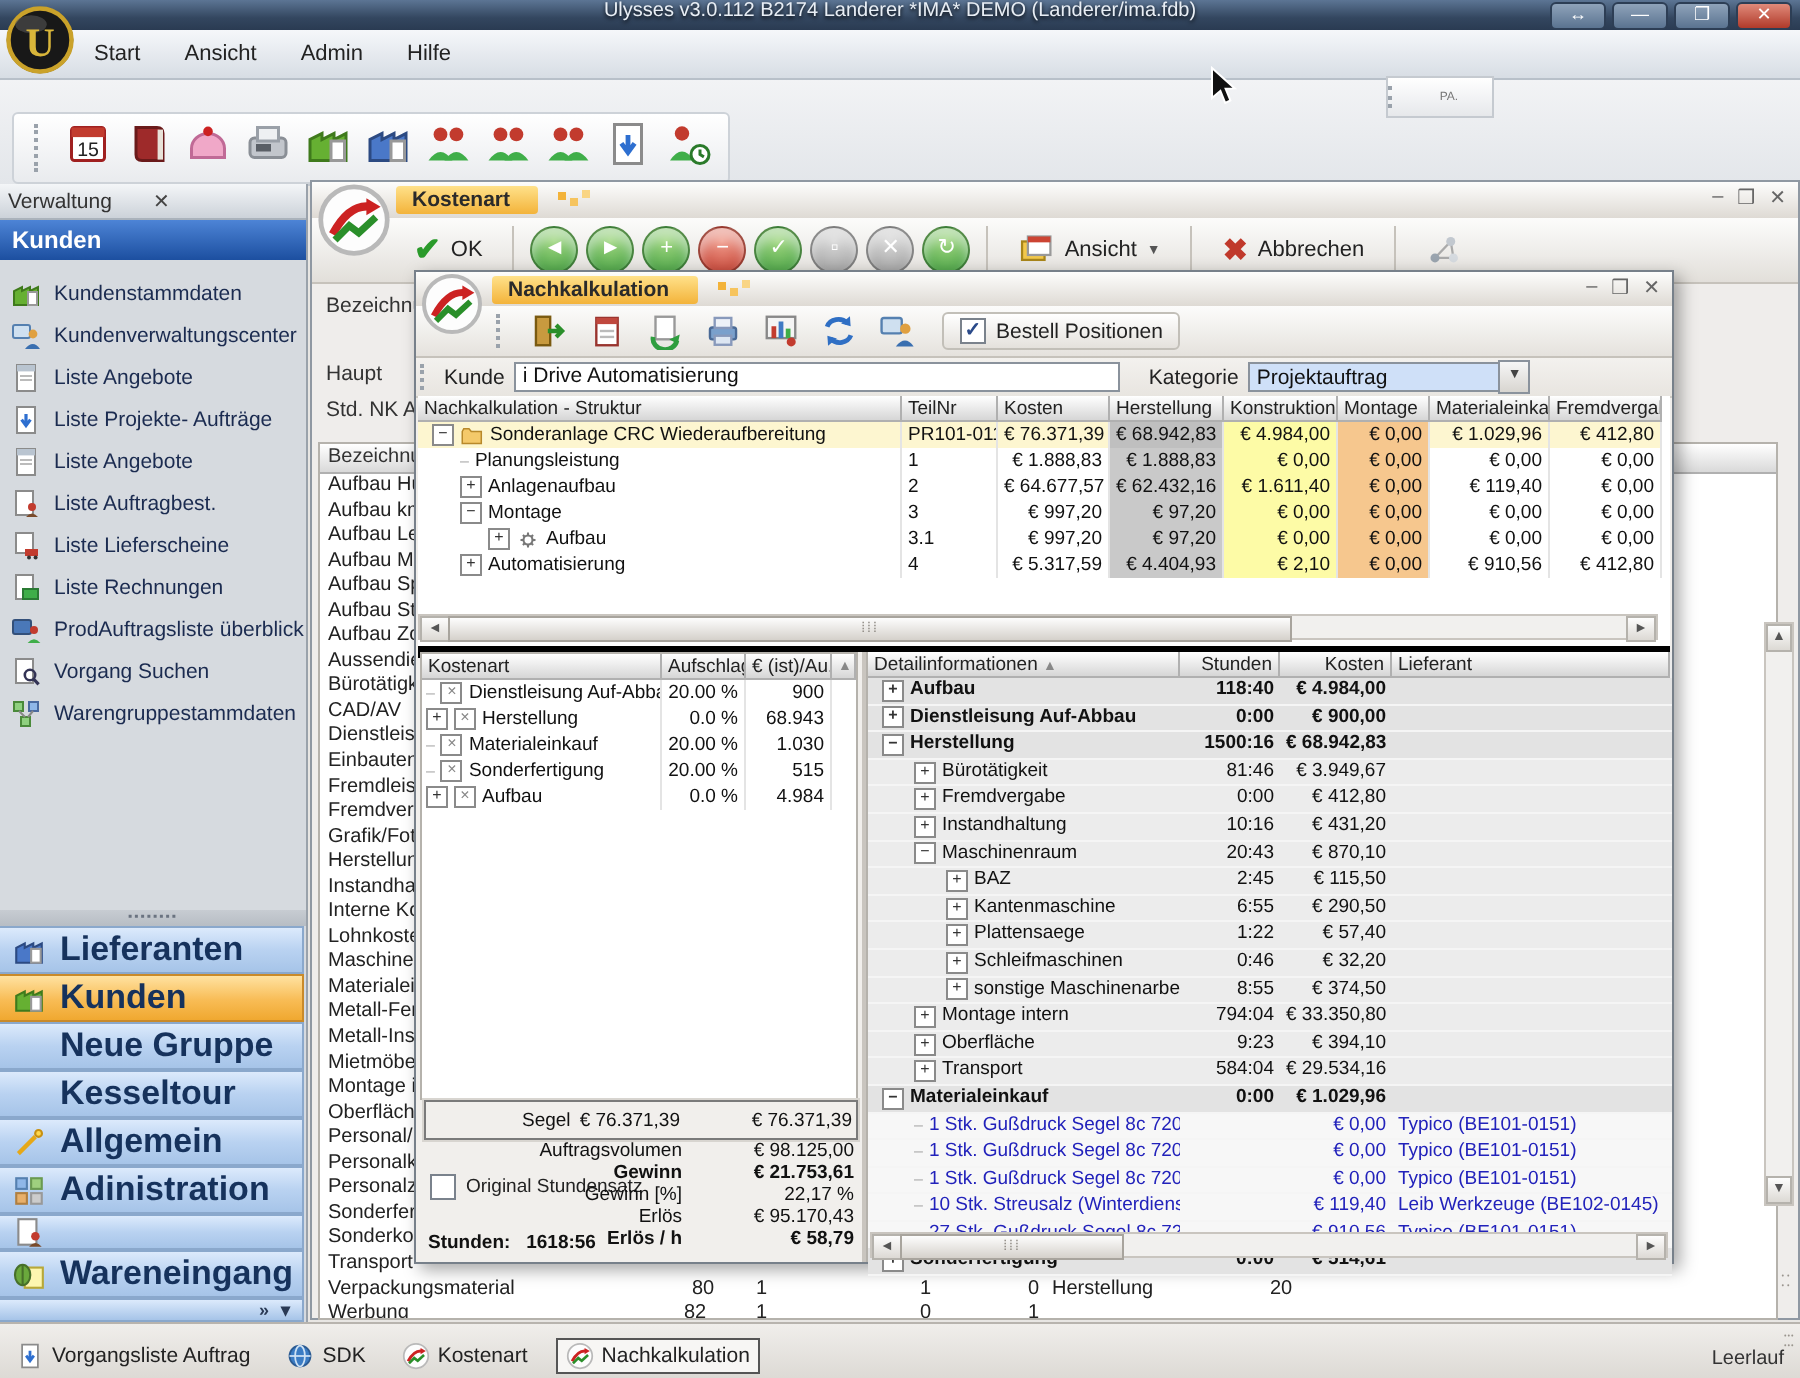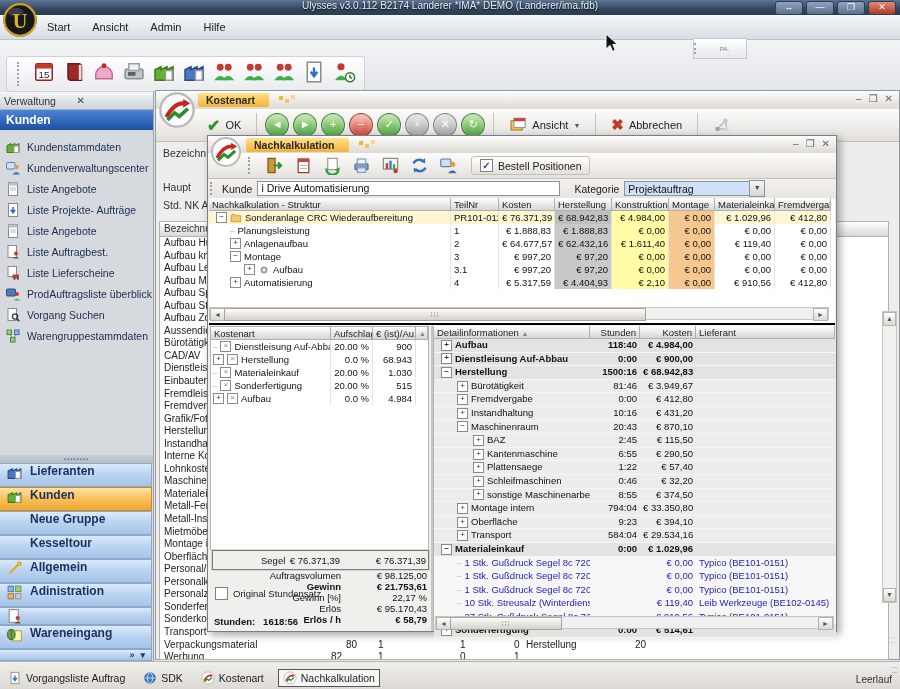--- a/index.html
+++ b/index.html
@@ -37,21 +37,21 @@
     font-size:10.5px;color:#333;display:flex;align-items:center;padding:0 4px;}
   #sb-title span{flex:1;}
   #sb-close{font-size:10px;color:#444;padding:0 3px;}
   #sb-group-header{height:20px;background:linear-gradient(#4d84d6,#1c4fa0);color:#fff;font-weight:bold;
     font-size:12px;display:flex;align-items:center;padding-left:6px;}
   .sb-item{height:21px;display:flex;align-items:center;gap:6px;padding-left:5px;font-size:10.5px;color:#1b2b50;}
   #sb-splitter{position:absolute;left:0;top:363px;width:153px;height:8px;text-align:center;
     font-size:6px;letter-spacing:1px;color:#6a7380;line-height:8px;background:linear-gradient(#c7ccd2,#b7bdc4);}
   .sb-group{position:absolute;left:0;width:152px;height:24px;box-sizing:border-box;
     background:linear-gradient(#dceafc 0%,#b9d2f1 50%,#a6c4e8 100%);border:1px solid #8aa8cc;border-left:none;
-    display:flex;align-items:flex-start;gap:7px;padding-left:6px;font-size:12px;font-weight:bold;color:#16325c;}
+    display:flex;align-items:center;gap:7px;padding-left:6px;font-size:17px;font-weight:bold;color:#16325c;}
   .sb-group.active{background:linear-gradient(#ffe2a1 0%,#f8bc55 55%,#f0a830 100%);border-color:#c98a2a;}
   #sb-footer{display:flex;justify-content:flex-end;align-items:center;gap:6px;padding-right:6px;
     font-size:9px;color:#2a3a55;background:linear-gradient(#dceafc,#a6c4e8);border-top:1px solid #8aa8cc;}
   
   .subwin-title{display:flex;align-items:center;height:18px;
     background:linear-gradient(#fdfdfc,#dedad4);border-bottom:1px solid #c0bcb5;position:relative;}
   .band{background:linear-gradient(#ffe18a,#f3b33a);border-radius:2px;padding:1px 14px 1px 8px;
     font-size:10.5px;font-weight:bold;color:#2a2a2a;margin-left:4px;position:relative;}
   .band i{position:absolute;right:-14px;top:3px;width:4px;height:4px;background:#f3b33a;box-shadow:6px 3px 0 #f6c45e,12px -1px 0 #f9d584;}
   .sub-controls{position:absolute;right:6px;top:2px;display:flex;gap:7px;font-size:10px;color:#666;}
@@ -93,21 +93,21 @@
     align-items:center;justify-content:center;font-size:10px;color:#2a4a8a;font-weight:bold;line-height:10px;}
   #dlg-formrow{position:absolute;left:0;top:43px;width:100%;height:19px;display:flex;align-items:center;
     background:linear-gradient(#f3f1ee,#e8e5e0);border-bottom:1px solid #cfccc5;font-size:10.5px;color:#222;}
   #kunde-input{width:295px;height:13px;background:#fff;border:1px solid #8a929c;font-size:10.5px;
     padding:0 3px;color:#111;margin-left:5px;}
   #kategorie-select{width:118px;height:13px;background:#cfe0f8;border:1px solid #8a929c;border-right:none;
     font-size:10.5px;padding:0 3px;color:#111;display:flex;align-items:center;margin-left:5px;}
   #kategorie-btn{width:14px;height:15px;background:linear-gradient(#f6f6f6,#d8d5d0);border:1px solid #8a929c;
     font-size:7px;text-align:center;line-height:14px;color:#444;}
   
-  #struktur{position:absolute;left:1px;top:62px;width:626px;height:125px;background:#fff;border-bottom:2px solid #000000;}
+  #struktur{position:absolute;left:1px;top:62px;width:626px;height:125px;background:#fff;border-bottom:6px solid #000000;}
   .hd-row{display:flex;height:13px;}
   .hd-cell{background:linear-gradient(#ffffff,#d6d6d6);border-right:1px solid #b0b0b0;border-bottom:1px solid #b0b0b0;
     font-size:9.5px;color:#222;padding:0 3px;line-height:13px;white-space:nowrap;overflow:hidden;box-sizing:border-box;}
   .s-row{display:flex;height:13px;font-size:9.5px;line-height:13px;color:#111;}
   .s-cell{border-right:1px solid #e4e4e4;white-space:nowrap;overflow:hidden;box-sizing:border-box;padding:0 3px;}
   .num{text-align:right;}
   .col-her{background:#c9c9c9;}
   .col-kon{background:#fdfba6;}
   .col-mon{background:#f6c78e;}
   .hl{background:#fdf6d0;}
@@ -342,20 +342,29 @@
             <rect x="7.5" y="9.5" width="6.5" height="3.5" fill="#c23b2e"></rect>
             <circle cx="9.5" cy="13.8" r="1" fill="#333"></circle>
             <circle cx="12.8" cy="13.8" r="1" fill="#333"></circle>
           </svg>
         </span>
         <span>Liste Lieferscheine</span>
       </div>
       <div class="sb-item">
         <span class="ic" style="width:16px;height:16px">
           <svg width="16" height="16" viewBox="0 0 16 16">
+            <rect x="3" y="1.5" width="8.5" height="12" fill="#fff" stroke="#8b8b8b"></rect>
+            <rect x="6.5" y="8.5" width="7.5" height="5" fill="#3fae49" stroke="#2a7a33"></rect>
+          </svg>
+        </span>
+        <span>Liste Rechnungen</span>
+      </div>
+      <div class="sb-item">
+        <span class="ic" style="width:16px;height:16px">
+          <svg width="16" height="16" viewBox="0 0 16 16">
             <rect x="1.5" y="3" width="9" height="7" rx="1" fill="#4a78b8" stroke="#33507a"></rect>
             <circle cx="12" cy="8" r="2" fill="#c23b2e"></circle>
             <path d="M8.8 14.5 Q12 10.8 15.2 14.5 Z" fill="#3fae49"></path>
           </svg>
         </span>
         <span>ProdAuftragsliste überblick</span>
       </div>
       <div class="sb-item">
         <span class="ic" style="width:16px;height:16px">
           <svg width="16" height="16" viewBox="0 0 16 16">
@@ -548,21 +557,21 @@
         <div class="k-row"><span>Mietmöbel</span></div>
         <div class="k-row"><span>Montage inte</span></div>
         <div class="k-row"><span>Oberfläche</span></div>
         <div class="k-row"><span>Personal/Ma</span></div>
         <div class="k-row"><span>Personalkost</span></div>
         <div class="k-row"><span>Personalzeit</span></div>
         <div class="k-row"><span>Sonderfertig</span></div>
         <div class="k-row"><span>Sonderkoste</span></div>
         <div class="k-row"><span>Transport</span></div>
         <div class="k-row"><span>Verpackungsmaterial</span><span class="xc" style="left:186px">80</span><span class="xc" style="left:218px">1</span><span class="xc" style="left:300px">1</span><span class="xc" style="left:354px">0</span><span class="xc" style="left:366px">Herstellung</span><span class="xc" style="left:475px">20</span></div>
-        <div class="k-row"><span>Werbung</span><span class="xc" style="left:171px">82</span><span class="xc" style="left:218px">1</span><span class="xc" style="left:300px">0</span><span class="xc" style="left:354px">1</span></div>
+        <div class="k-row"><span>Werbung</span><span class="xc" style="left:182px">82</span><span class="xc" style="left:218px">1</span><span class="xc" style="left:300px">0</span><span class="xc" style="left:354px">1</span></div>
       </div>
   </div>
   <div id="k-scroll">
     <div class="sbtn" style="top:0;">▲</div>
     <div class="sbtn" style="bottom:0;top:auto;">▼</div>
   </div>
   <div id="k-grip">⁚⁚</div>
 </div>
 
 <div id="dlg" class="abs">

